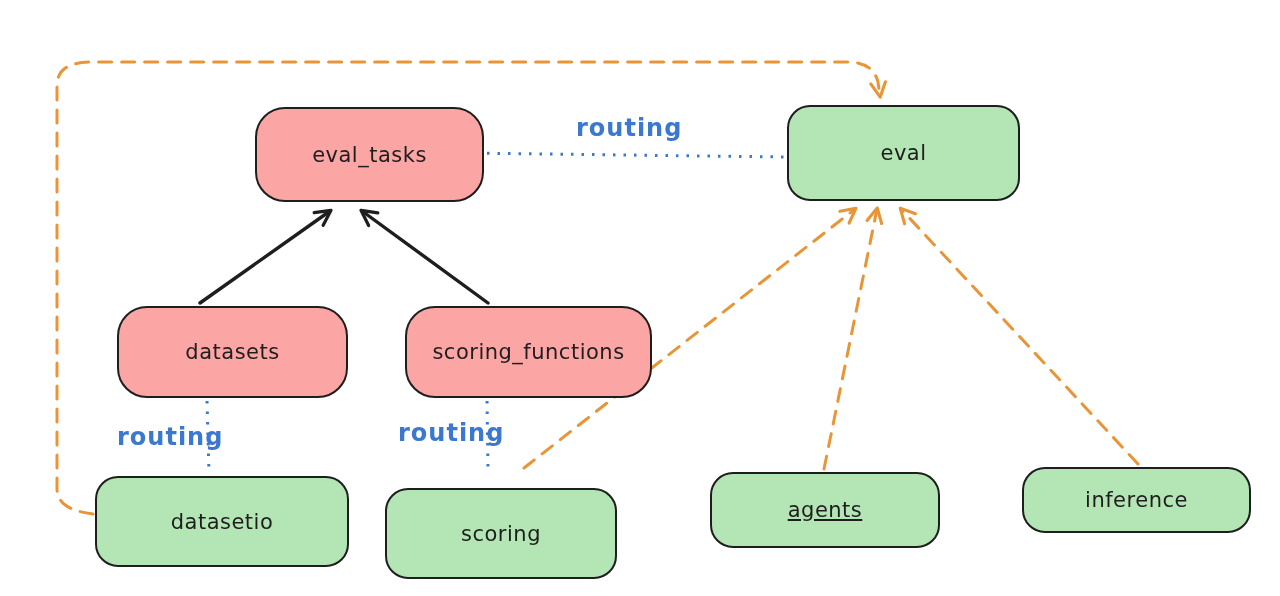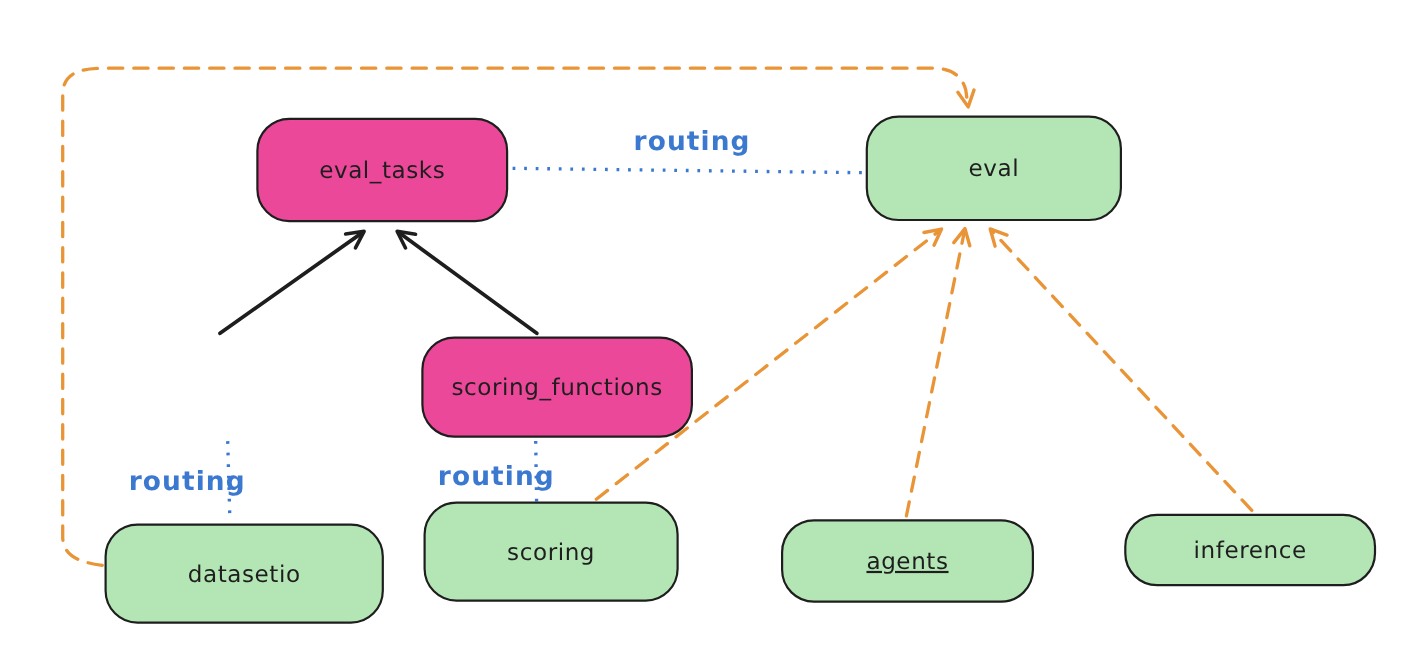--- a/index.html
+++ b/index.html
@@ -6,32 +6,32 @@
   .canvas{
     position:relative;width:1280px;height:596px;background:#ffffff;overflow:hidden;
     font-family:"DejaVu Sans","Liberation Sans",sans-serif;
   }
   .edges{position:absolute;left:0;top:0;width:1280px;height:596px;}
   .node{
     position:absolute;display:flex;align-items:center;justify-content:center;
     border:2.5px solid #1e1e1e;border-radius:30px;box-sizing:border-box;
     font-size:21px;color:#1e1e1e;letter-spacing:0.5px;
   }
-  .node-blue{background:#ec4899;}
-  .node-green{background:#b4e6b5;}
+  .node-blue{background:#fca5a5;margin-left:22px;}
+  .node-green{background:#b4e6b5;border-radius:23px;}
   .routing-label{
     position:absolute;font-size:24px;font-weight:600;color:#3b78cf;letter-spacing:1px;
   }
   
   #n-eval-tasks{left:233px;top:107px;width:229px;height:95px;}
   #n-eval{left:787px;top:105px;width:233px;height:96px;}
   #n-datasets{left:95px;top:306px;width:231px;height:92px;}
   #n-scoring-functions{left:383px;top:306px;width:247px;height:92px;}
   #n-datasetio{left:95px;top:476px;width:254px;height:91px;}
-  #n-scoring{left:385px;top:456px;width:232px;height:91px;}
+  #n-scoring{left:385px;top:488px;width:232px;height:91px;}
   #n-agents{left:710px;top:472px;width:230px;height:76px;text-decoration:underline;}
   #n-inference{left:1022px;top:467px;width:229px;height:66px;}
   #routing-a{left:576px;top:114px;}
   #routing-b{left:117px;top:423px;}
   #routing-c{left:398px;top:419px;}
   .edge-black{stroke:#1e1e1e;stroke-width:3.4;fill:none;stroke-linecap:round;}
   .edge-blue-dotted{stroke:#3b78cf;stroke-width:3;fill:none;stroke-dasharray:2.5 8;stroke-linecap:butt;}
   .edge-orange-dashed{stroke:#e99537;stroke-width:3;fill:none;stroke-dasharray:13 10;stroke-linecap:round;}
 </style>
 </head>
@@ -61,20 +61,23 @@
     <path class="edge-orange-dashed" d="M1138,464 L901,209" marker-end="url(#arrowOrange)"></path>
     <path class="edge-orange-dashed" d="M93,514 C70,511 57,504 57,488 L57,86 C57,67 72,62 94,62 L848,62 C866,62 875,70 878,82 L880,96" marker-end="url(#arrowOrange)"></path>
   </svg>
 
   <div class="node node-blue" id="n-eval-tasks">
     <span>eval_tasks</span>
   </div>
   <div class="node node-green" id="n-eval">
     <span>eval</span>
   </div>
+  <div class="node node-blue" id="n-datasets">
+    <span>datasets</span>
+  </div>
   <div class="node node-blue" id="n-scoring-functions">
     <span>scoring_functions</span>
   </div>
   <div class="node node-green" id="n-datasetio">
     <span>datasetio</span>
   </div>
   <div class="node node-green" id="n-scoring">
     <span>scoring</span>
   </div>
   <div class="node node-green" id="n-agents">

